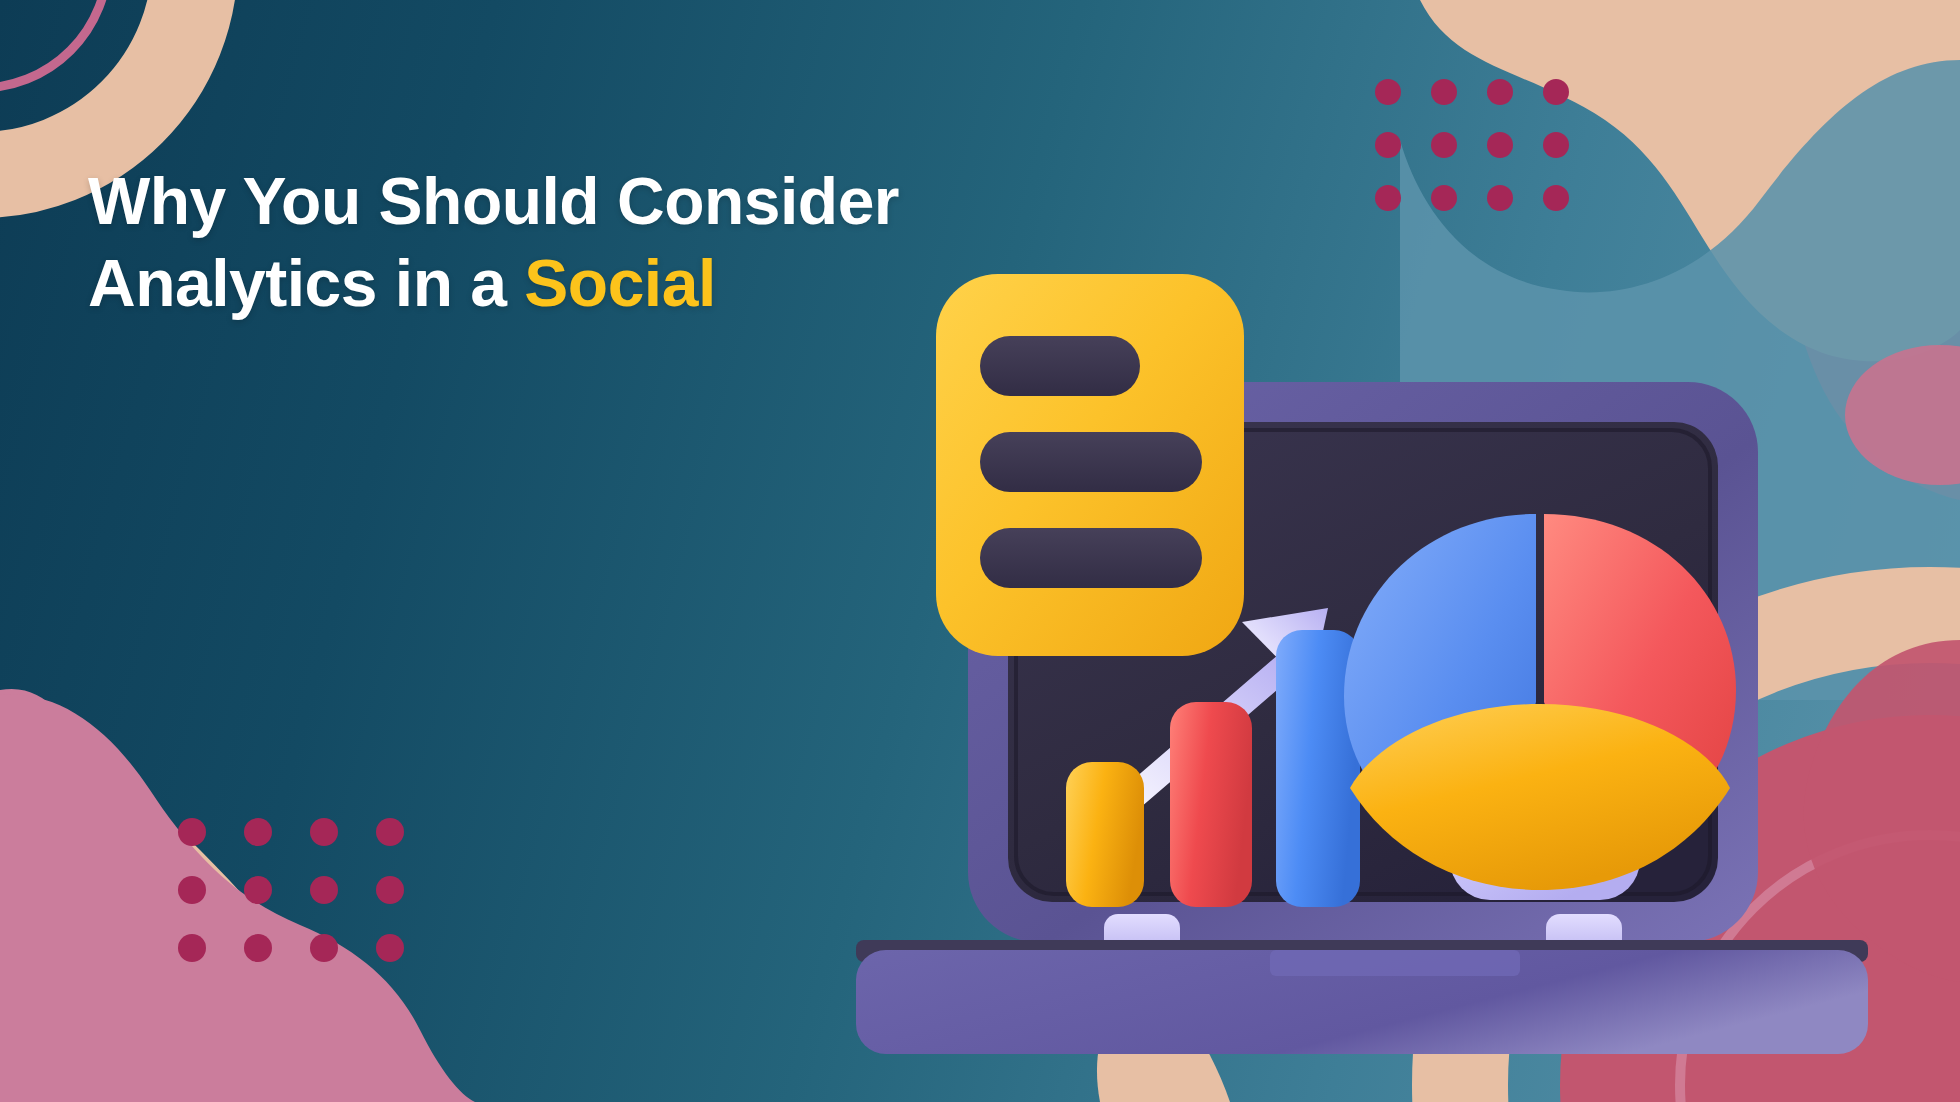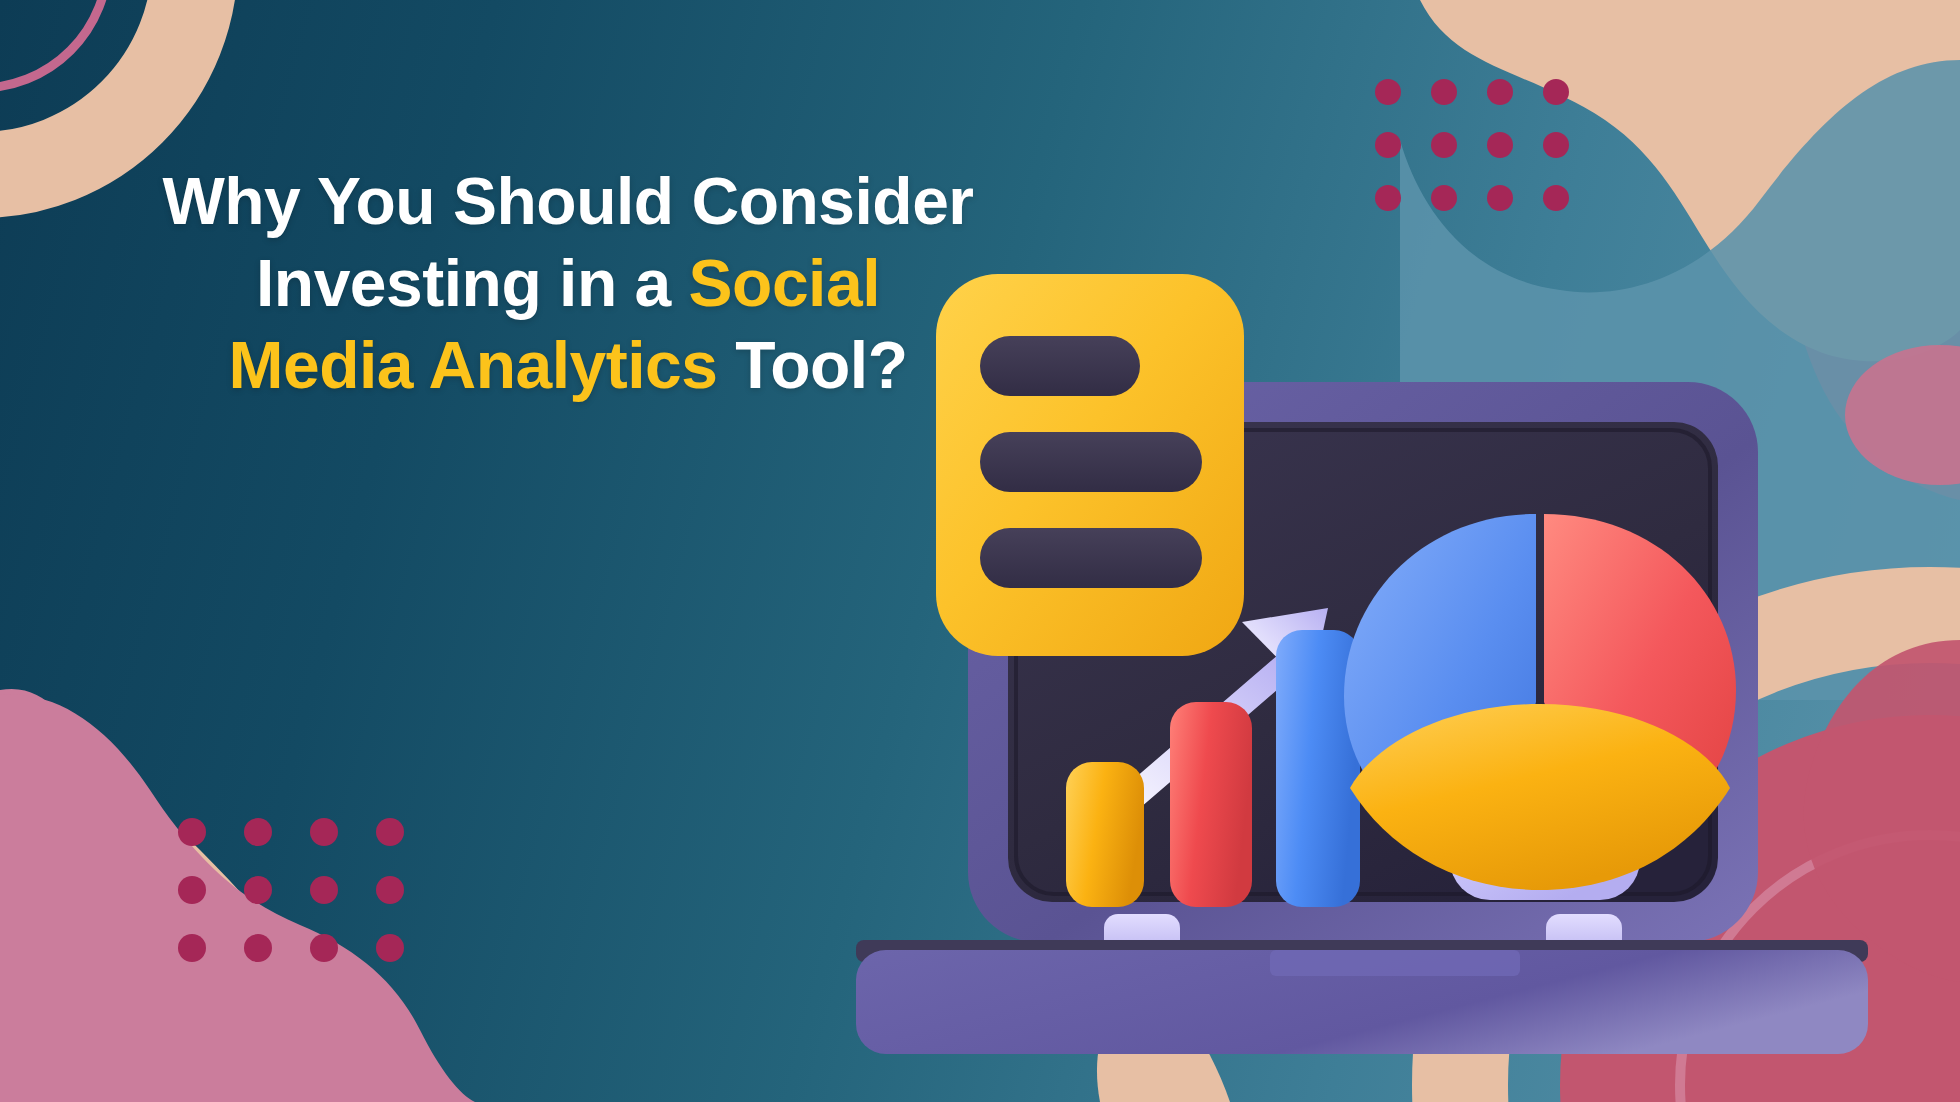--- a/index.html
+++ b/index.html
@@ -21,21 +21,20 @@
   }
   .layer { position:absolute; inset:0; }
   .layer svg { width:100%; height:100%; display:block; }
 
   
   #headline {
     position:absolute;
     left:88px; top:160px;
     width:960px;
     z-index:40;
-    text-align:center;
   }
   #headline .line {
     font-weight:bold;
     font-size:66px;
     line-height:82px;
     letter-spacing:-0.5px;
     color:#ffffff;
     white-space:nowrap;
     text-shadow:0 2px 6px rgba(0,0,0,0.18);
     font-stretch:condensed;
@@ -140,22 +139,21 @@
           <circle cx="258" cy="948" r="14"></circle>
           <circle cx="324" cy="948" r="14"></circle>
           <circle cx="390" cy="948" r="14"></circle>
         </g>
       </g>
     </svg>
   </div>
 
   <div id="headline">
     <div class="line">Why You Should Consider</div>
-    <div class="line"><span>Investing in a </span><span class="hl-accent">Social</span></div>
-    <div class="line"><span class="hl-accent">Media Analytics</span><span> Tool?</span></div>
+    <div class="line"><span>Analytics in a </span><span class="hl-accent">Social</span></div>
   </div>
 
   <div id="illustration">
     <svg viewBox="0 0 1040 790" xmlns="http://www.w3.org/2000/svg">
       <defs>
         <linearGradient id="gLidBody" x1="0" y1="0" x2="1" y2="1">
           <stop offset="0%" stop-color="#6b64a8"></stop>
           <stop offset="55%" stop-color="#5a5393"></stop>
           <stop offset="100%" stop-color="#7b73b6"></stop>
         </linearGradient>

